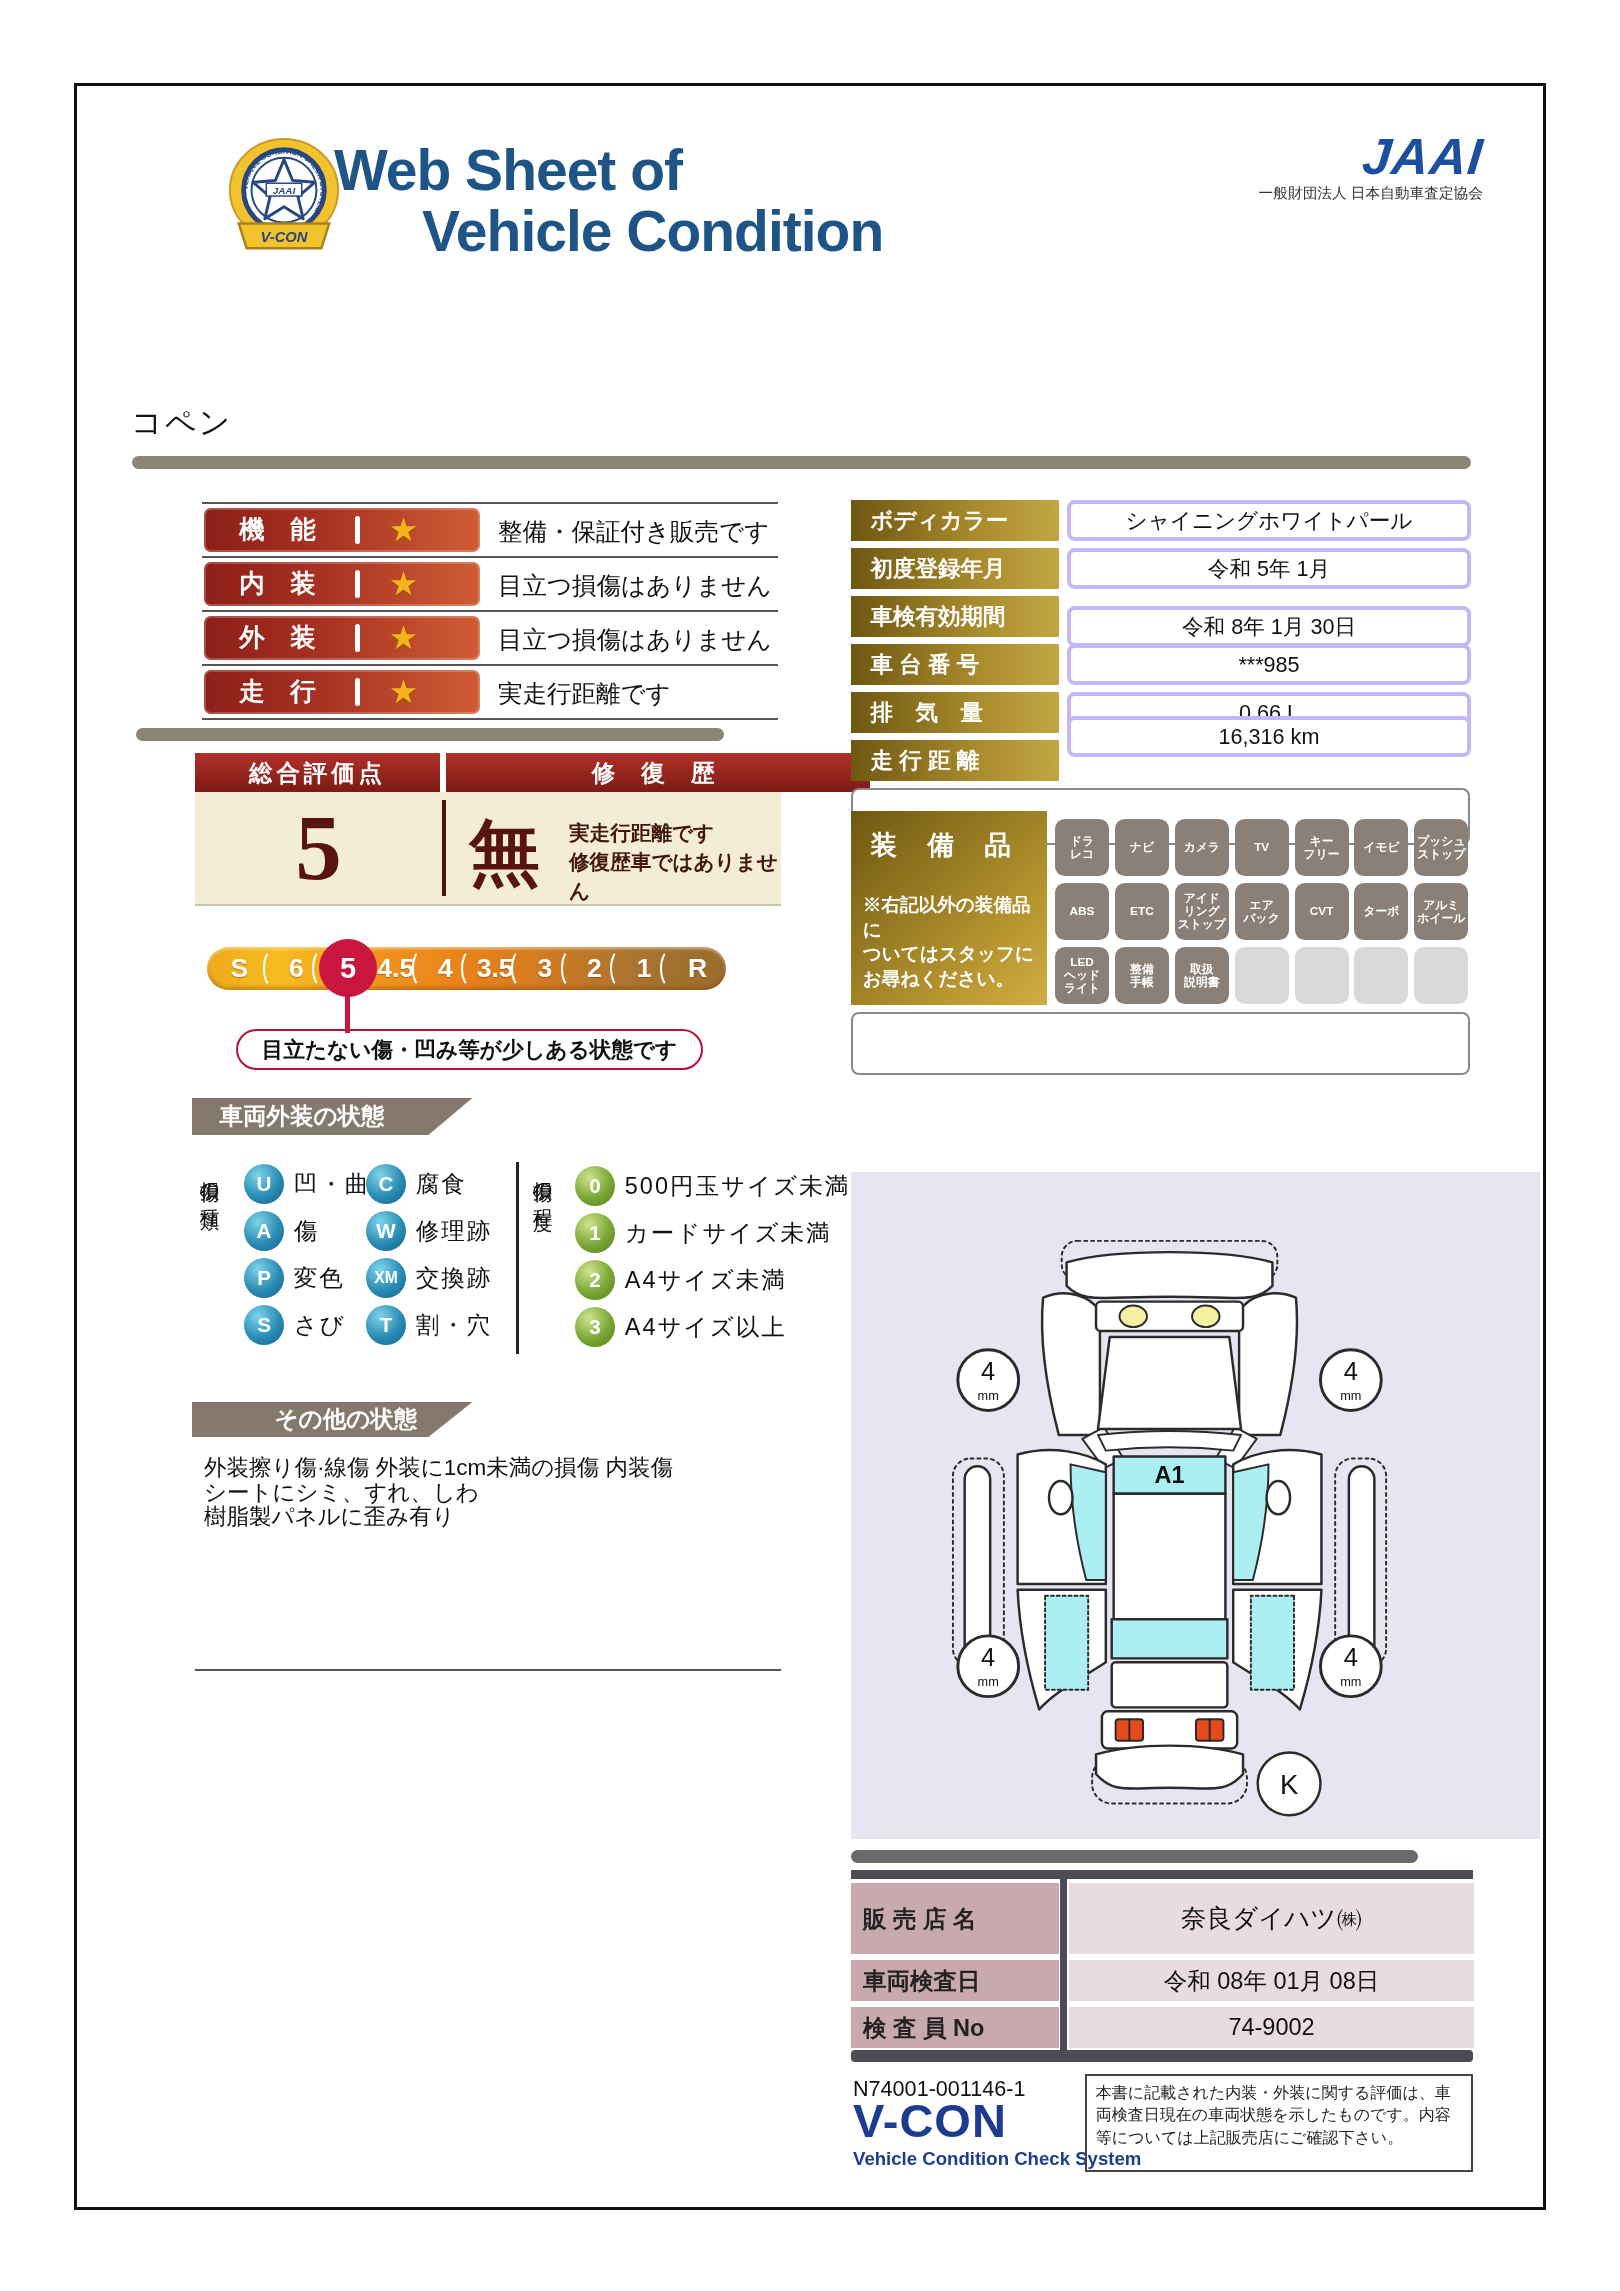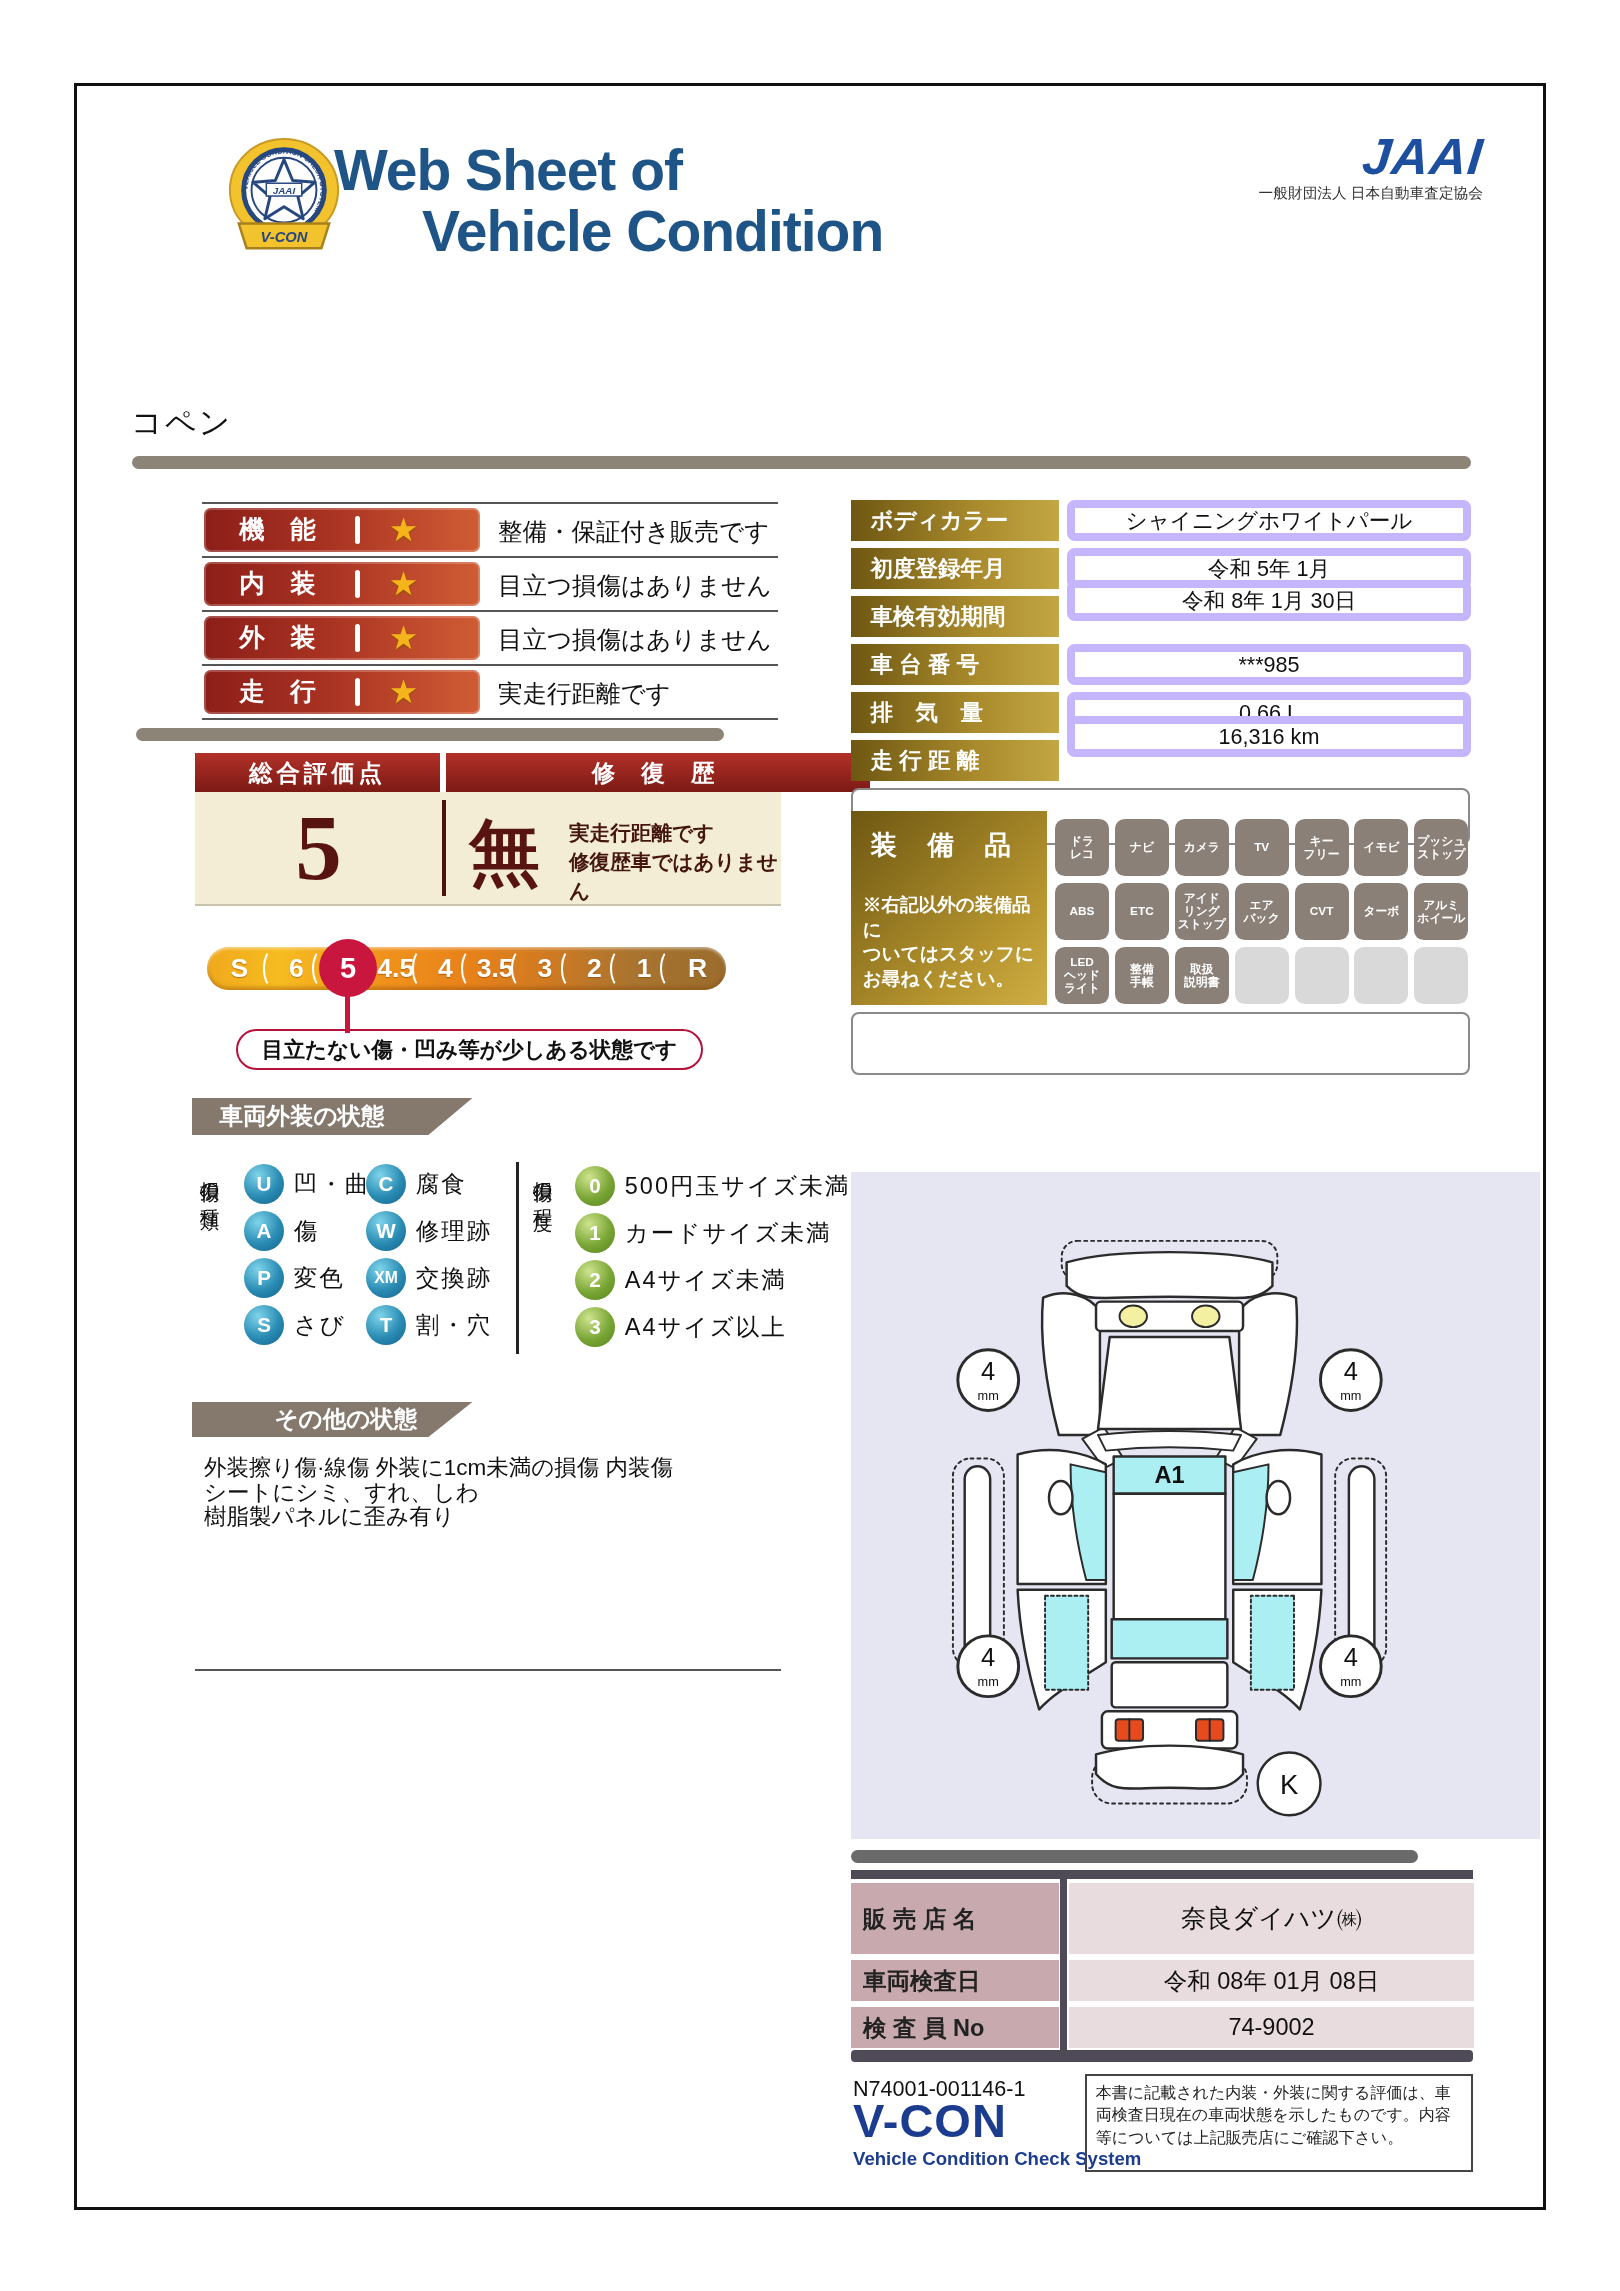--- a/index.html
+++ b/index.html
@@ -67,21 +67,21 @@
   .lg-green{background:radial-gradient(circle at 35% 28%,#cfe48e,#7aa636 55%,#55821c);}
   .lg-label{font-size:23.5px;color:#111;letter-spacing:2px;}
   .lg-row{position:absolute;display:flex;align-items:center;gap:9.8px;}
   .lg-divider{position:absolute;width:2.9px;background:#222;}
 
   .other-lines{font-size:22.5px;line-height:24.5px;color:#111;}
 
   
   .info-label{position:absolute;left:774px;width:208px;height:41px;color:#fff;font-size:22.5px;font-weight:bold;
     background:linear-gradient(90deg,#6e5712,#a98a2c 60%,#c3a744);display:flex;align-items:center;padding-left:19.6px;box-sizing:border-box;}
-  .info-value{position:absolute;left:990px;width:404px;height:41px;background:#fff;border:8px solid #c4b5fd;border-radius:7.8px;
+  .info-value{position:absolute;left:990px;width:404px;height:41px;background:#fff;border:4px solid #c4b5fd;border-radius:7.8px;
     display:flex;align-items:center;justify-content:center;font-size:21.6px;color:#111;box-sizing:border-box;}
   .empty-box{position:absolute;left:774px;width:619px;background:#fff;border:2px solid #8a8a8a;border-radius:7.8px;box-sizing:border-box;}
 
   
   .eq-gold{left:774px;top:725px;width:196px;height:194px;background:linear-gradient(135deg,#6e5712,#b6952f 70%,#cfae45);}
   .eq-title{position:absolute;left:19.6px;top:15.7px;color:#fff;font-size:26.5px;font-weight:bold;letter-spacing:2px;}
   .eq-note{position:absolute;left:11.8px;top:82px;color:#fff;font-size:18.6px;font-weight:bold;line-height:24.5px;white-space:pre-line;}
   .eq-grid{position:absolute;left:978px;width:418px;display:flex;gap:5.9px;}
   .eq-badge{width:54px;height:57px;border-radius:9.8px;background:#8a8078;color:#fff;font-size:11.8px;font-weight:bold;
     display:flex;align-items:center;justify-content:center;text-align:center;line-height:12.7px;white-space:pre-line;}
@@ -290,21 +290,21 @@
     <div>シートにシミ、すれ、しわ</div>
     <div>樹脂製パネルに歪み有り</div>
   </div>
   <div class="abs" style="left:118px;top:1583px;width:586px;border-top:2px solid #555;"></div>
 
   <div class="info-label" style="top:414px;">ボディカラー</div>
   <div class="info-value" style="top:414px;">シャイニングホワイトパール</div>
   <div class="info-label" style="top:462px;">初度登録年月</div>
   <div class="info-value" style="top:462px;">令和 5年 1月</div>
   <div class="info-label" style="top:510px;">車検有効期間</div>
-  <div class="info-value" style="top:494px;">令和 8年 1月 30日</div>
+  <div class="info-value" style="top:520px;">令和 8年 1月 30日</div>
   <div class="info-label" style="top:558px;">車 台 番 号</div>
   <div class="info-value" style="top:558px;">***985</div>
   <div class="info-label" style="top:606px;">排　気　量</div>
   <div class="info-value" style="top:606px;">0.66 L</div>
   <div class="info-label" style="top:654px;">走 行 距 離</div>
   <div class="info-value" style="top:630px;">16,316 km</div>
 
   <div class="empty-box" style="top:702px;height:57px;"></div>
 
   <div class="abs eq-gold">

